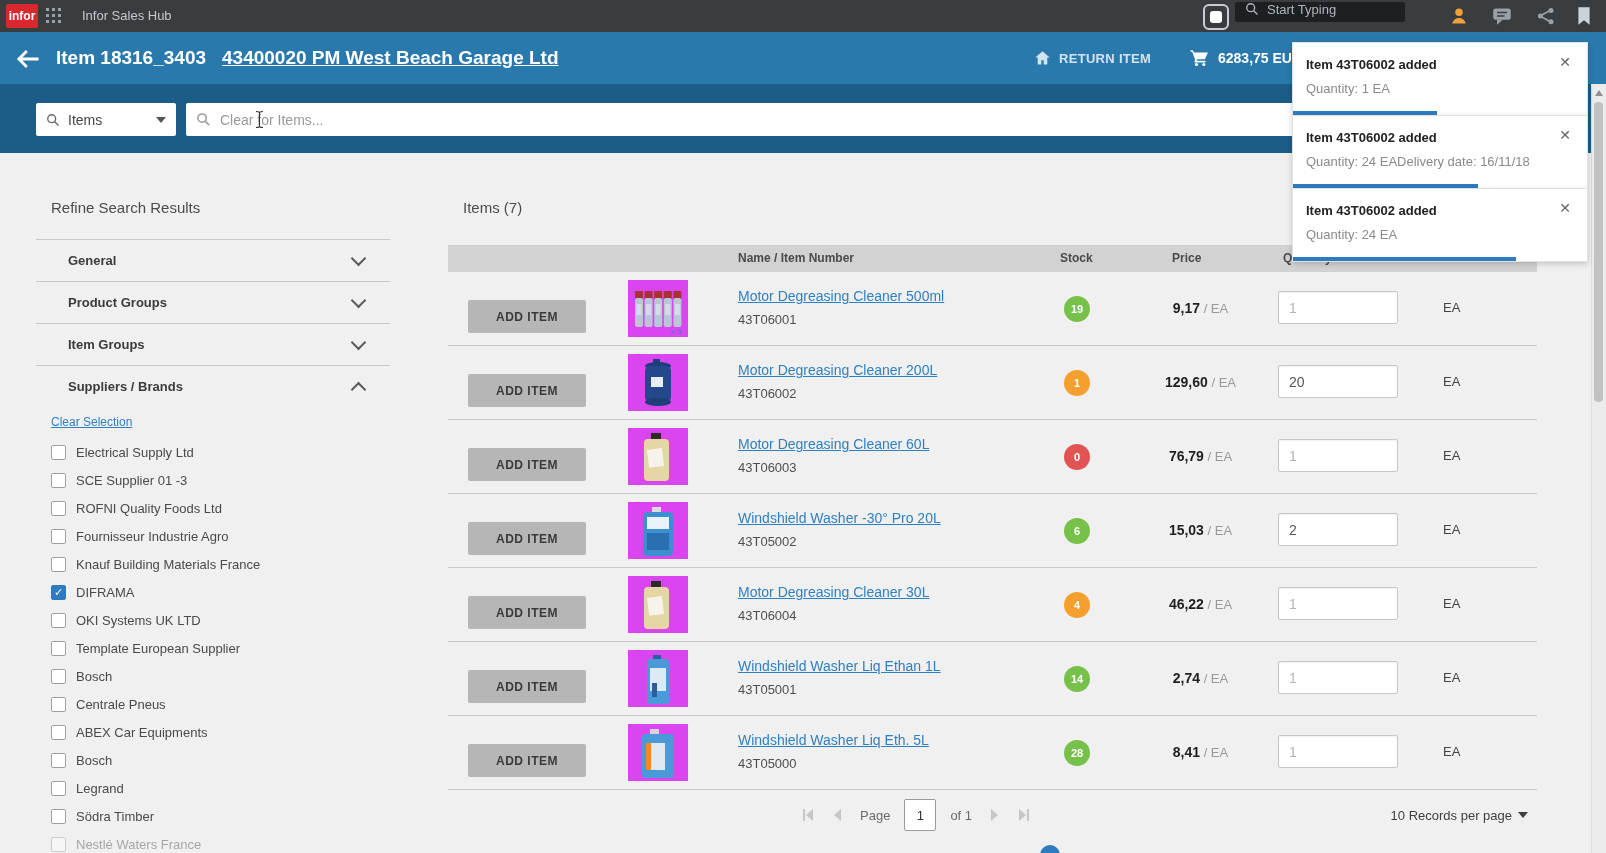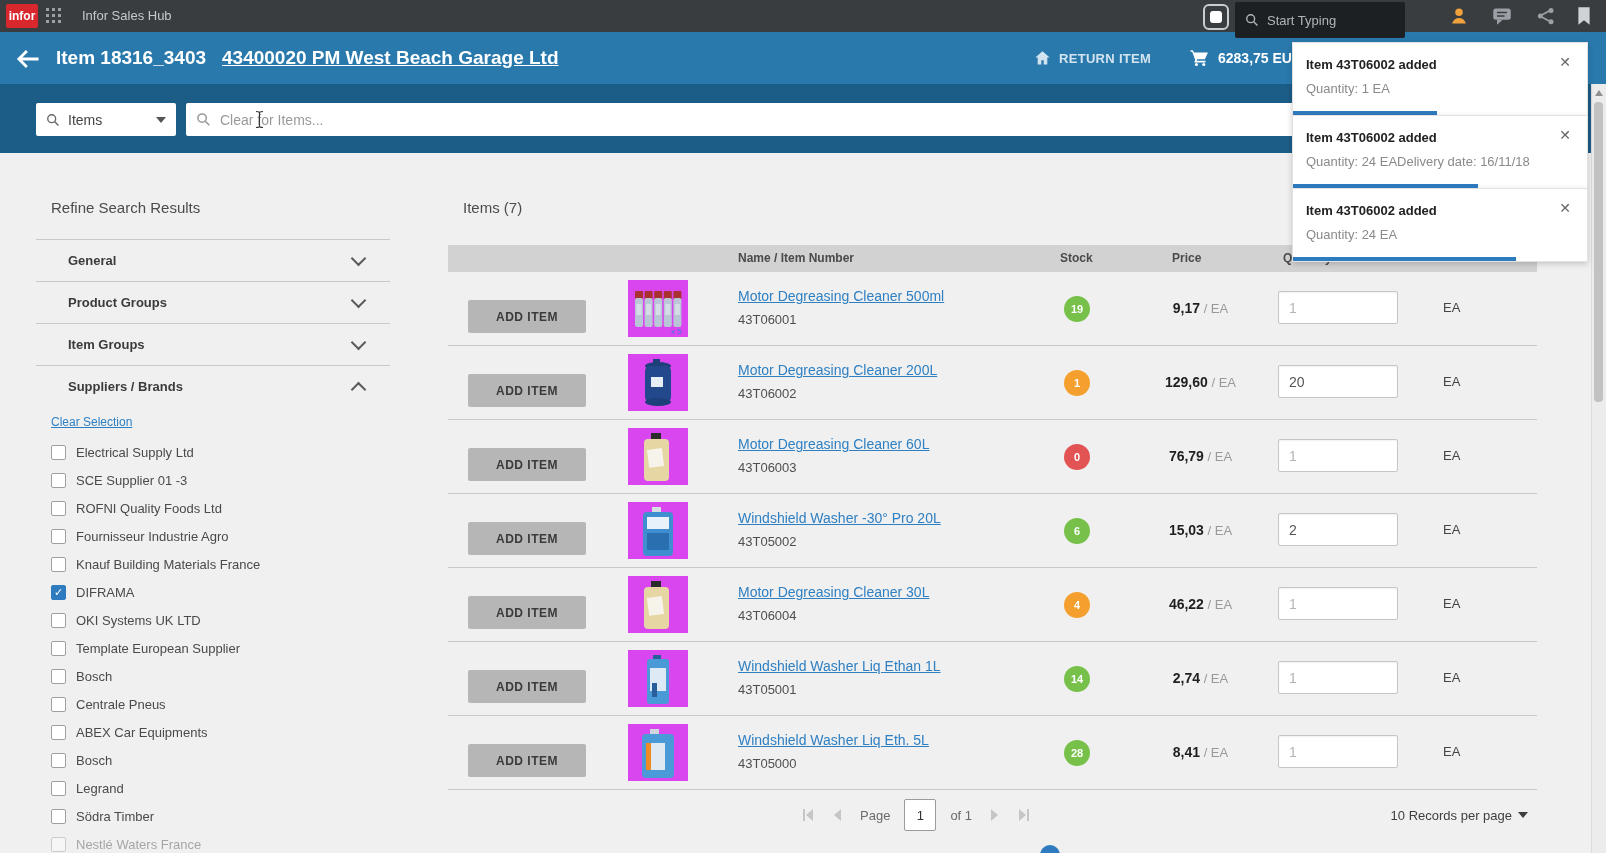--- a/index.html
+++ b/index.html
@@ -9,22 +9,22 @@
   
   .topbar{position:absolute;top:0;left:0;right:0;height:32px;background:var(--topbar,#3a3d40);z-index:10;}
   .infor-logo{position:absolute;left:6px;top:4px;width:32px;height:24px;background:var(--infor-red,#d8282e);
     color:#fff;font-weight:bold;font-size:12px;line-height:24px;text-align:center;border-radius:2px;}
   .grid-icon{position:absolute;left:46px;top:8px;width:16px;height:16px;display:grid;
     grid-template-columns:repeat(3,4px);grid-template-rows:repeat(3,4px);gap:2px;}
   .grid-icon span{width:3px;height:3px;background:#9aa0a6;}
   .app-title{position:absolute;left:82px;top:0;line-height:32px;font-size:13px;color:#c6c9cc;}
   .switcher{position:absolute;left:1203px;top:4px;width:22px;height:22px;border:2px solid #c9cdd1;border-radius:6px;}
   .switcher i{position:absolute;left:5px;top:5px;width:12px;height:12px;background:#fff;border-radius:3px;}
-  .tb-search{position:absolute;left:1235px;top:2px;width:170px;height:36px;background:#1d2022;border-radius:2px;
-    display:flex;align-items:center;padding-left:10px;box-sizing:border-box;}
+  .tb-search{position:absolute;left:1235px;top:2px;width:170px;height:20px;background:#1d2022;border-radius:2px;
+    display:flex;align-items:flex-start;padding-left:10px;box-sizing:border-box;}
   .tb-search .ph{color:#b0b4b8;font-size:13px;margin-left:8px;}
   .tb-ico{position:absolute;top:6px;width:20px;height:20px;}
 
   
   .bluebar{position:absolute;top:32px;left:0;right:0;height:52px;background:var(--header-blue,#2979ad);z-index:5;}
   .back-btn{position:absolute;left:14px;top:14px;width:26px;height:26px;cursor:pointer;}
   .order-title{position:absolute;left:56px;top:0;line-height:52px;font-size:19px;font-weight:bold;color:#fff;}
   .cust-link{position:absolute;left:222px;top:0;line-height:52px;font-size:19px;font-weight:bold;color:#fff;
     text-decoration:underline;cursor:pointer;}
   .return-home{position:absolute;left:1034px;top:0;height:52px;display:flex;align-items:center;gap:8px;cursor:pointer;}

